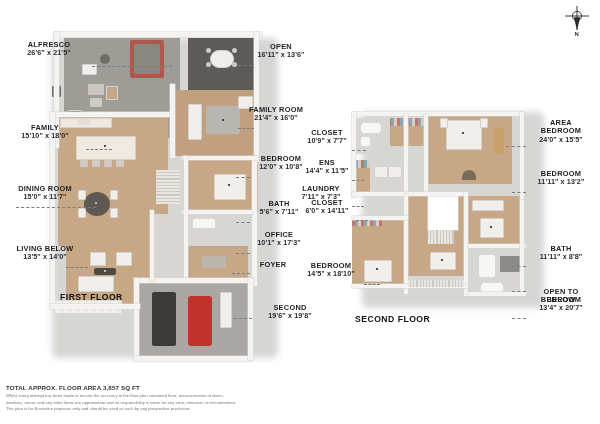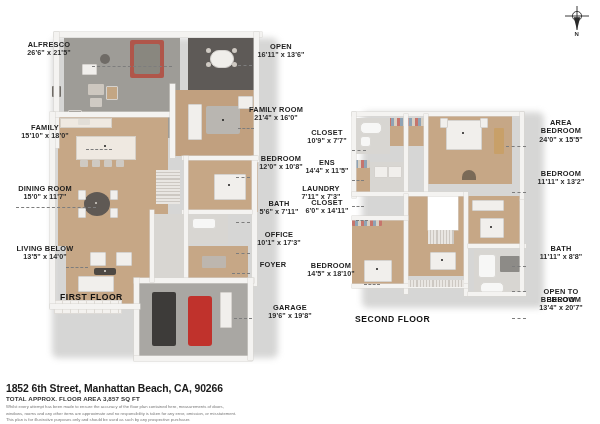--- a/index.html
+++ b/index.html
@@ -270,21 +270,21 @@
   <span class="dm">10'1" x 17'3"</span>
 </div>
 <div class="leader" style="left:236px;top:253px;width:14px;"></div>
 
 <div class="lbl" style="left:243px;top:261px;width:60px;">
   <span class="nm">FOYER</span>
 </div>
 <div class="leader" style="left:232px;top:273px;width:18px;"></div>
 
 <div class="lbl" style="left:252px;top:304px;width:76px;">
-  <span class="nm">GARAGE</span>
+  <span class="nm">SECOND</span>
   <span class="dm">19'6" x 19'8"</span>
 </div>
 <div class="leader" style="left:234px;top:318px;width:18px;"></div>
 
 <div class="floorname" style="left:60px;top:292px;">FIRST FLOOR</div>
 
 <div class="lbl" style="left:296px;top:129px;width:62px;">
   <span class="nm">CLOSET</span>
   <span class="dm">10'9" x 7'7"</span>
 </div>
@@ -341,18 +341,17 @@
 
 <div class="lbl" style="left:528px;top:296px;width:66px;">
   <span class="nm">BEDROOM</span>
   <span class="dm">13'4" x 20'7"</span>
 </div>
 <div class="leader" style="left:512px;top:318px;width:14px;"></div>
 
 <div class="floorname" style="left:355px;top:314px;">SECOND FLOOR</div>
 
 <div class="foot" style="top:383px;">
-  <div class="addr">1852 6th Street, Manhattan Beach, CA, 90266</div>
   <div class="area">TOTAL APPROX. FLOOR AREA 3,857 SQ FT</div>
   <div class="disc">Whilst every attempt has been made to ensure the accuracy of the floor plan contained here, measurements of doors,</div>
   <div class="disc" style="margin-top:0;">windows, rooms and any other items are approximate and no responsibility is taken for any error, omission, or misstatement.</div>
   <div class="disc" style="margin-top:0;">This plan is for illustrative purposes only and should be used as such by any prospective purchaser.</div>
 </div>
 
 </body></html>

